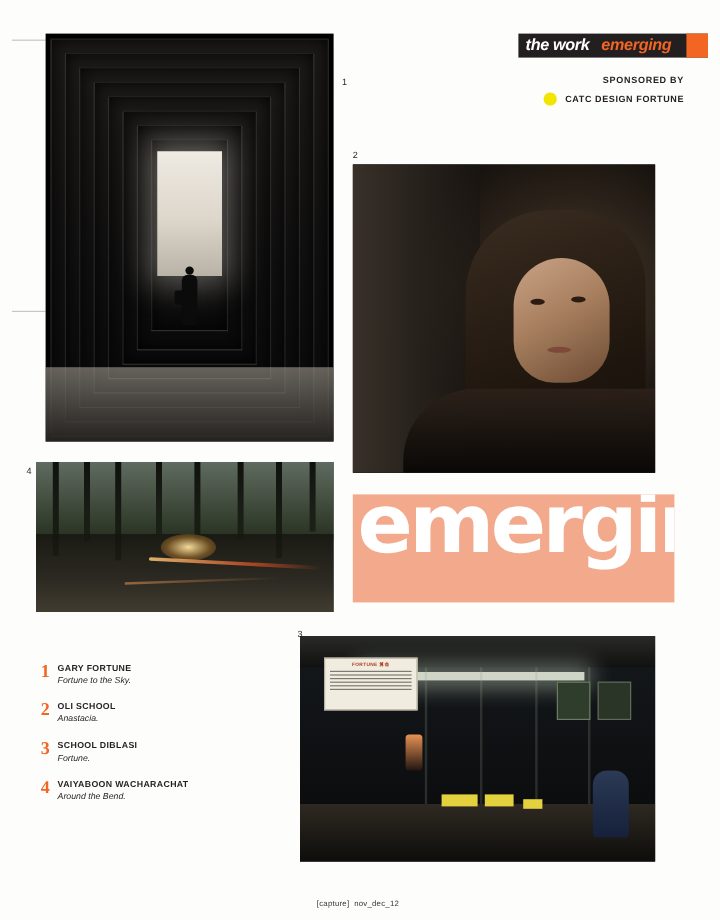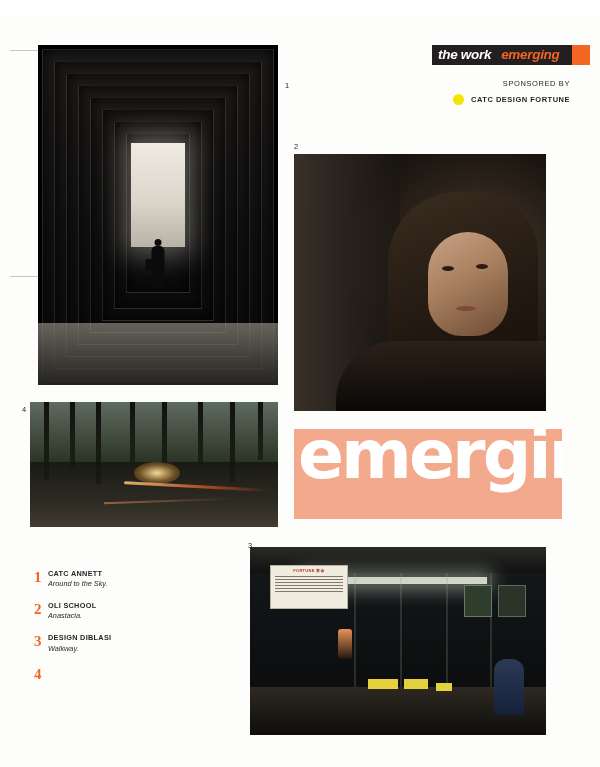--- a/index.html
+++ b/index.html
@@ -13,21 +13,20 @@
     position: relative;
     font-family: "Liberation Sans", sans-serif;
     color: #231f20;
     overflow: hidden;
   }
 
   .page {
     position: absolute;
     inset: 0;
     background: #fdfdfb;
-    margin-top: 17px;
   }
 
   
   .rule-top-left {
     position: absolute;
     left: 10px;
     top: 33px;
     width: 28px;
     height: 1px;
     background: #c8c6c2;
@@ -80,21 +79,21 @@
   }
 
   .sponsor {
     position: absolute;
     right: 30px;
     top: 62px;
     text-align: right;
   }
   .sponsor .sponsor-label {
     font-size: 7.5px;
-    font-weight: normal;
+    font-weight: bold;
     letter-spacing: 0.6px;
     color: #231f20;
   }
   .sponsor-row {
     display: flex;
     align-items: center;
     justify-content: flex-end;
     margin-top: 6px;
   }
   .sponsor-dot {
@@ -599,40 +598,44 @@
     <div class="p3-yellow2"></div>
     <div class="p3-yellow3"></div>
     <div class="p3-person"></div>
   </div>
   <div class="photo-num" style="left:248px; top:524px;">3</div>
 
   <div class="credits">
     <div class="credit-row">
       <div class="credit-num">1</div>
       <div class="credit-text">
-        <span class="credit-name">CATC ANNETT</span>
-        <span class="credit-title">Around to the Sky.</span>
+        <span class="credit-name">GARY FORTUNE</span>
+        <span class="credit-title">Fortune to the Sky.</span>
       </div>
     </div>
     <div class="credit-row">
       <div class="credit-num">2</div>
       <div class="credit-text">
         <span class="credit-name">OLI SCHOOL</span>
         <span class="credit-title">Anastacia.</span>
       </div>
     </div>
     <div class="credit-row">
       <div class="credit-num">3</div>
       <div class="credit-text">
-        <span class="credit-name">DESIGN DIBLASI</span>
-        <span class="credit-title">Walkway.</span>
+        <span class="credit-name">SCHOOL DIBLASI</span>
+        <span class="credit-title">Fortune.</span>
       </div>
     </div>
     <div class="credit-row">
       <div class="credit-num">4</div>
+      <div class="credit-text">
+        <span class="credit-name">VAIYABOON WACHARACHAT</span>
+        <span class="credit-title">Around the Bend.</span>
+      </div>
     </div>
   </div>
 
   <div class="footer">
     <span>[capture]</span>
     <span class="fnum">nov_dec_12</span>
   </div>
 
 </div>
 

